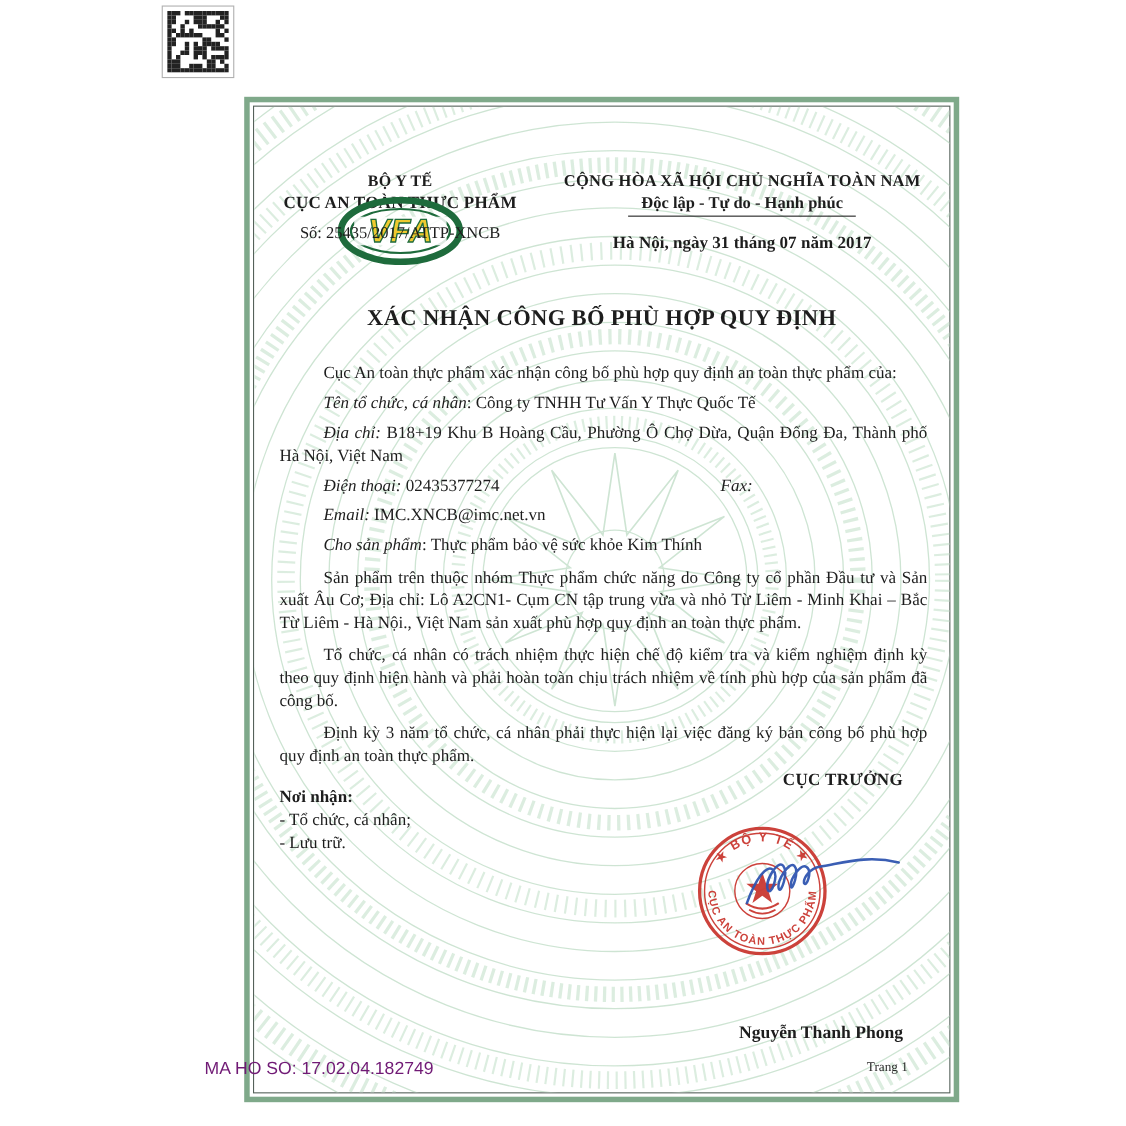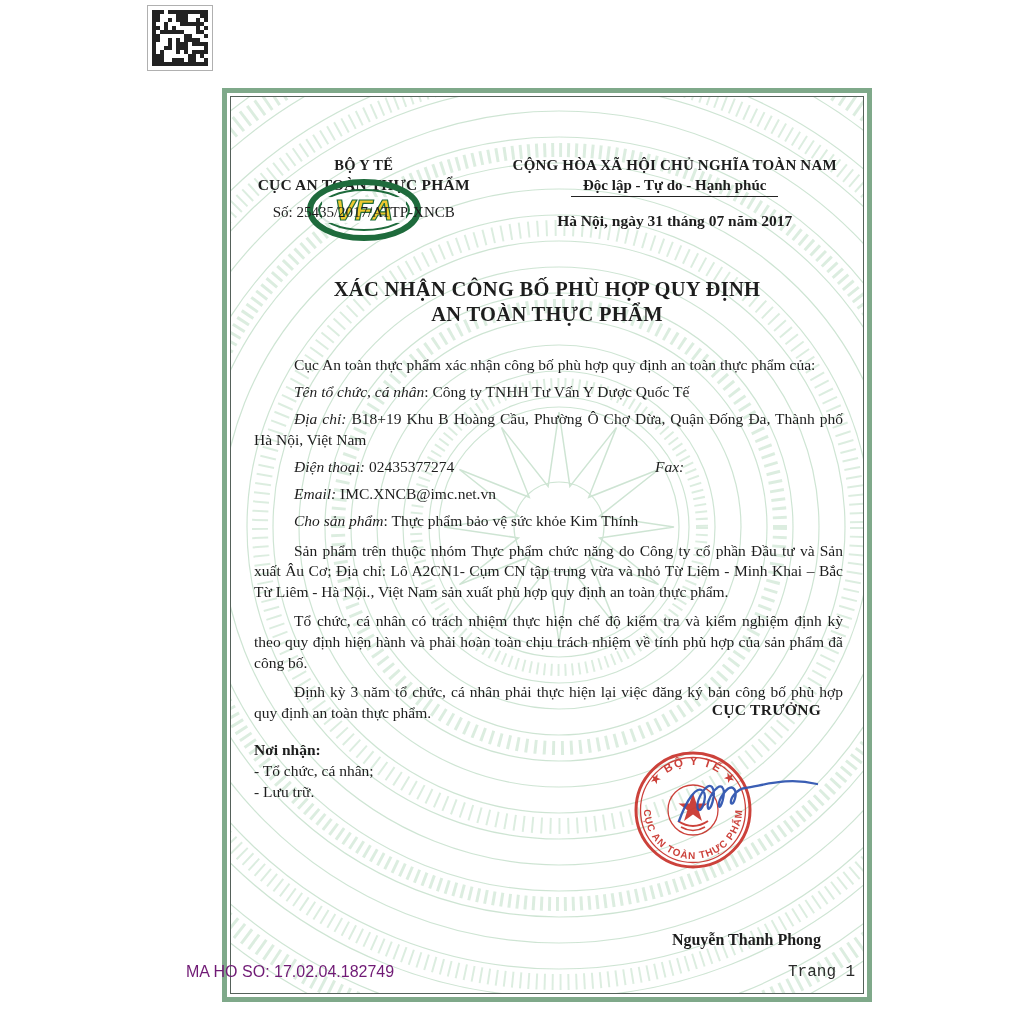--- a/index.html
+++ b/index.html
@@ -61,21 +61,21 @@
   .stamp{position:absolute;left:51px;top:30px;}
   .signature{position:absolute;left:92px;top:40px;}
   .signer-name{font-weight:bold;font-size:16px;}
   
   .foot-left{
     position:absolute;left:186px;top:963px;z-index:5;
     font-family:"Liberation Sans","DejaVu Sans",sans-serif;font-size:16px;color:#701a75;
   }
   .foot-right{
     position:absolute;left:788px;top:963px;z-index:5;
-    font-family:Liberation Mono, monospace;font-size:16px;color:#2a2a2a;
+    font-family:Liberation Serif, serif;font-size:12px;color:#2a2a2a;
   }
 </style>
 </head>
 <body>
 
 <div class="dm-box">
   <svg id="dm-svg" width="56" height="56" viewBox="0 0 56 56">
       <rect x="0" y="0" width="4" height="4" fill="#222"></rect>
       <rect x="4" y="0" width="4" height="4" fill="#222"></rect>
       <rect x="8" y="0" width="4" height="4" fill="#222"></rect>
@@ -251,26 +251,25 @@
         </div>
         <div class="hdr-right">
           <div class="country">CỘNG HÒA XÃ HỘI CHỦ NGHĨA TOÀN NAM</div>
           <div><span class="motto">Độc lập - Tự do - Hạnh phúc</span></div>
           <div class="dateline">Hà Nội, ngày 31 tháng 07 năm 2017</div>
         </div>
       </div>
 
       <div class="doc-title">
         <div>XÁC NHẬN CÔNG BỐ PHÙ HỢP QUY ĐỊNH</div>
-        <div>AN TOÀN THỰC PHẨM</div>
       </div>
 
       <div class="body-text">
         <p class="nj">Cục An toàn thực phẩm xác nhận công bố phù hợp quy định an toàn thực phẩm của:</p>
-        <p class="nj"><span class="lbl">Tên tổ chức, cá nhân</span><span>: </span><span>Công ty TNHH Tư Vấn Y Dược Quốc Tế</span></p>
+        <p class="nj"><span class="lbl">Tên tổ chức, cá nhân</span><span>: </span><span>Công ty TNHH Tư Vấn Y Thực Quốc Tế</span></p>
         <p><span class="lbl">Địa chỉ:</span><span> B18+19 Khu B Hoàng Cầu, Phường Ô Chợ Dừa, Quận Đống Đa, Thành phố Hà Nội, Việt Nam</span></p>
         <p class="nj phone-line"><span class="lbl">Điện thoại:</span><span> 02435377274</span><span class="fax-lbl">Fax:</span></p>
         <p class="nj"><span class="lbl">Email:</span><span> IMC.XNCB@imc.net.vn</span></p>
         <p class="nj"><span class="lbl">Cho sản phẩm</span><span>: </span><span>Thực phẩm bảo vệ sức khỏe Kim Thính</span></p>
         <p class="para">Sản phẩm trên thuộc nhóm Thực phẩm chức năng do Công ty cổ phần Đầu tư và Sản xuất Âu Cơ; Địa chỉ: Lô A2CN1- Cụm CN tập trung vừa và nhỏ Từ Liêm - Minh Khai – Bắc Từ Liêm - Hà Nội., Việt Nam sản xuất phù hợp quy định an toàn thực phẩm.</p>
         <p class="para">Tổ chức, cá nhân có trách nhiệm thực hiện chế độ kiểm tra và kiểm nghiệm định kỳ theo quy định hiện hành và phải hoàn toàn chịu trách nhiệm về tính phù hợp của sản phẩm đã công bố.</p>
         <p class="para">Định kỳ 3 năm tổ chức, cá nhân phải thực hiện lại việc đăng ký bản công bố phù hợp quy định an toàn thực phẩm.</p>
       </div>
 
       <div class="recipients">

